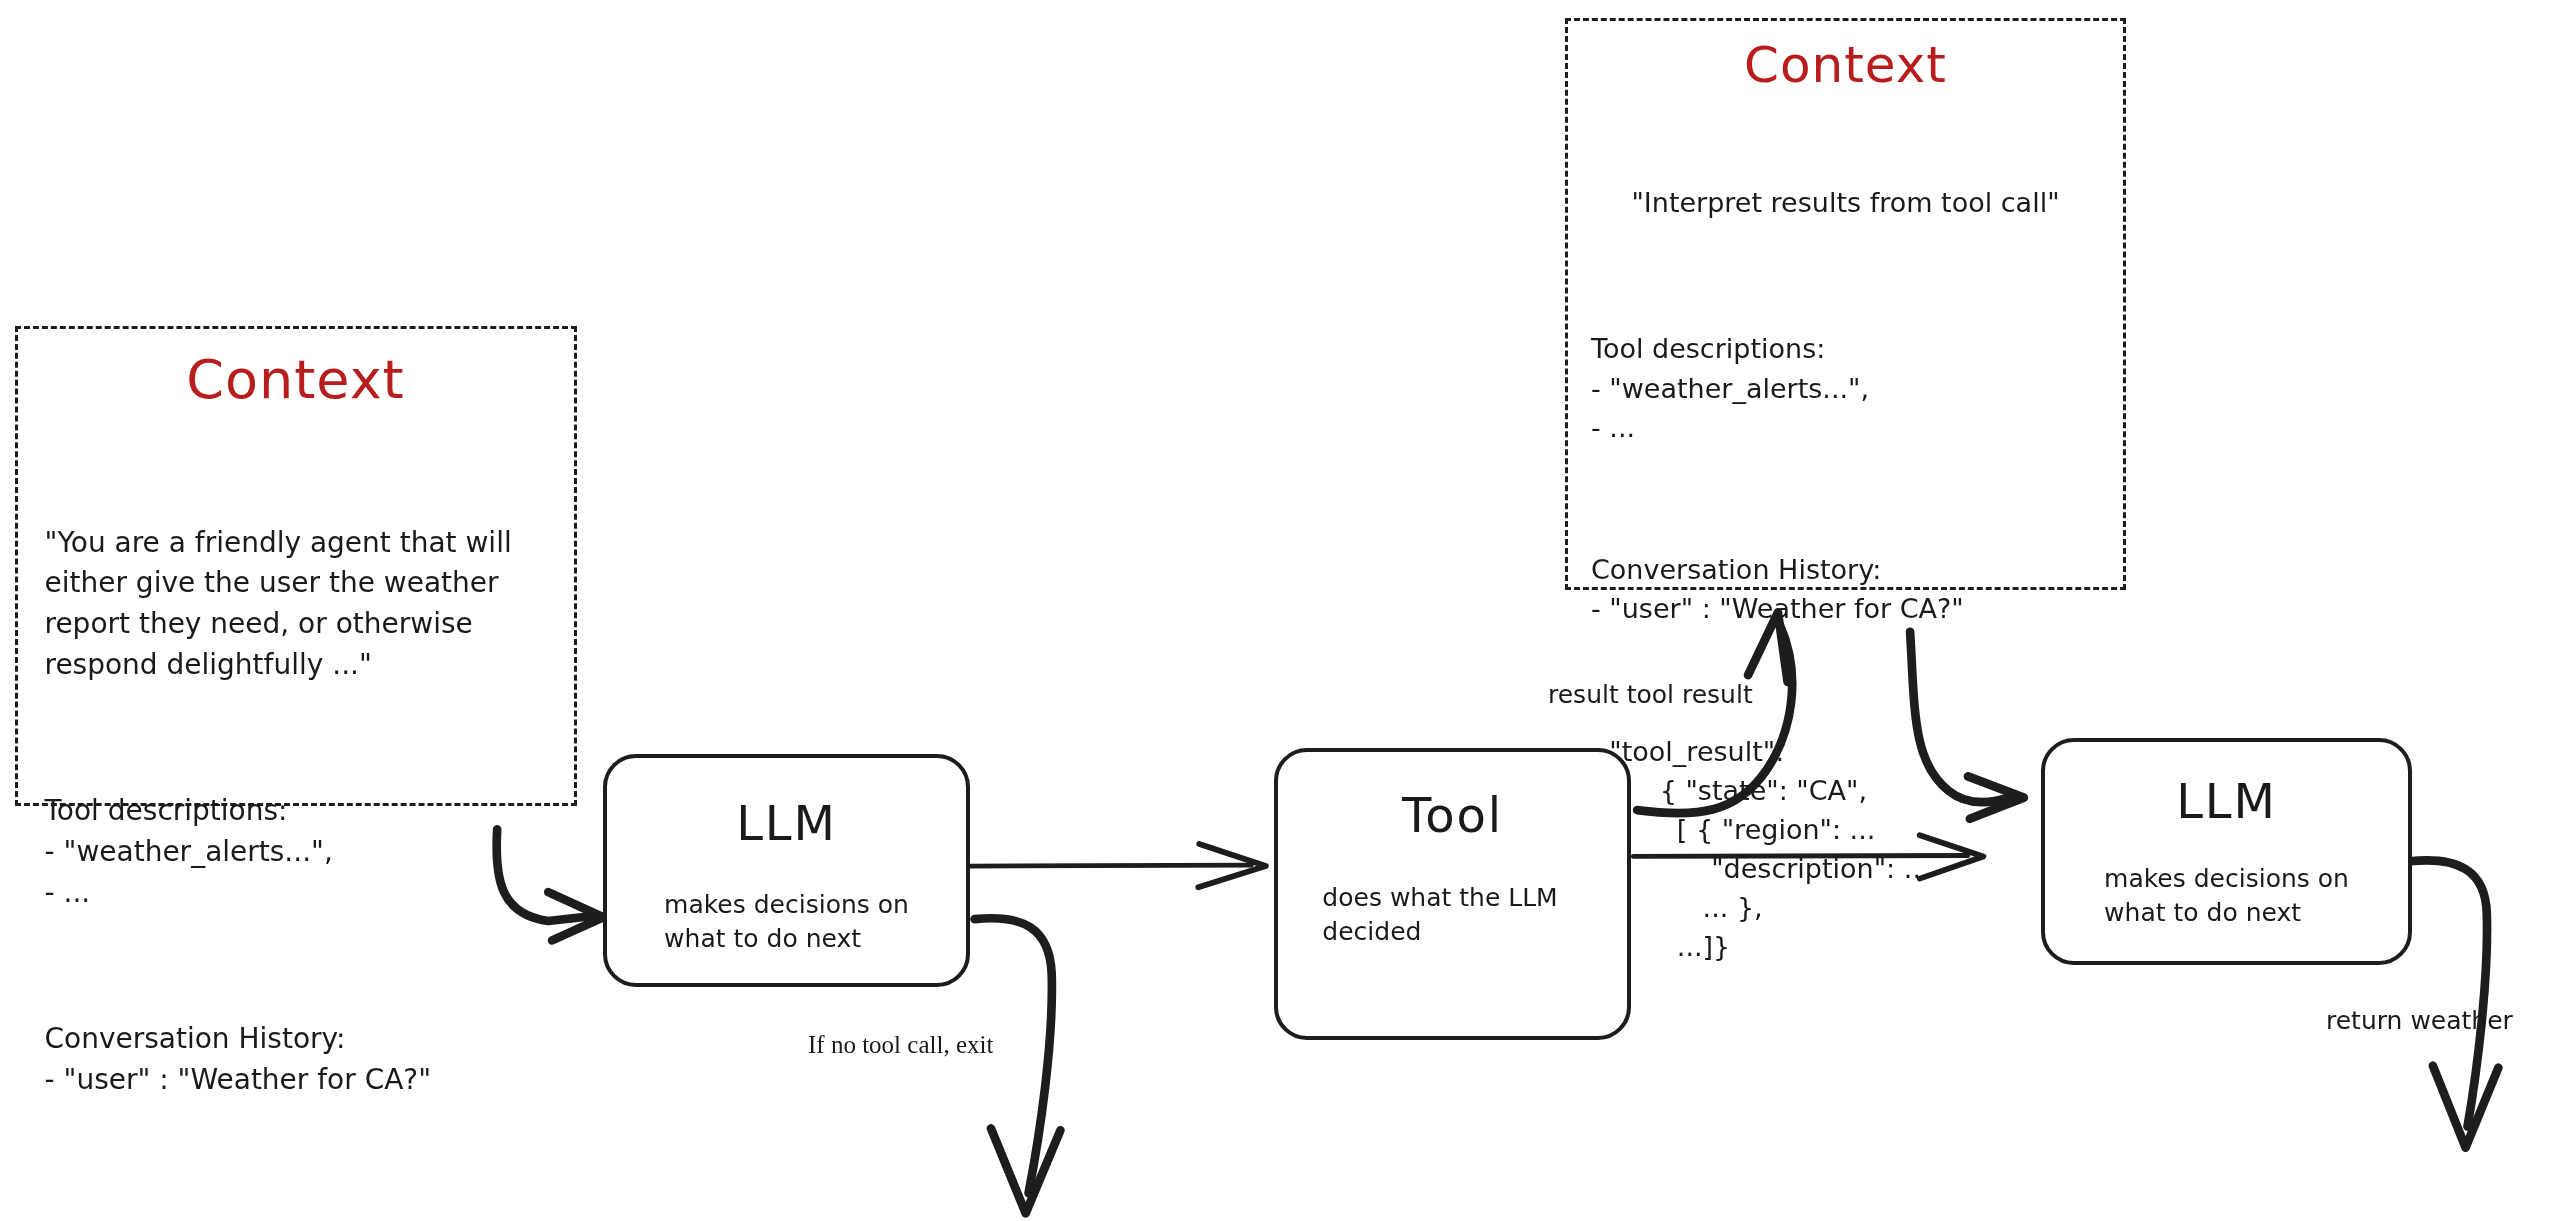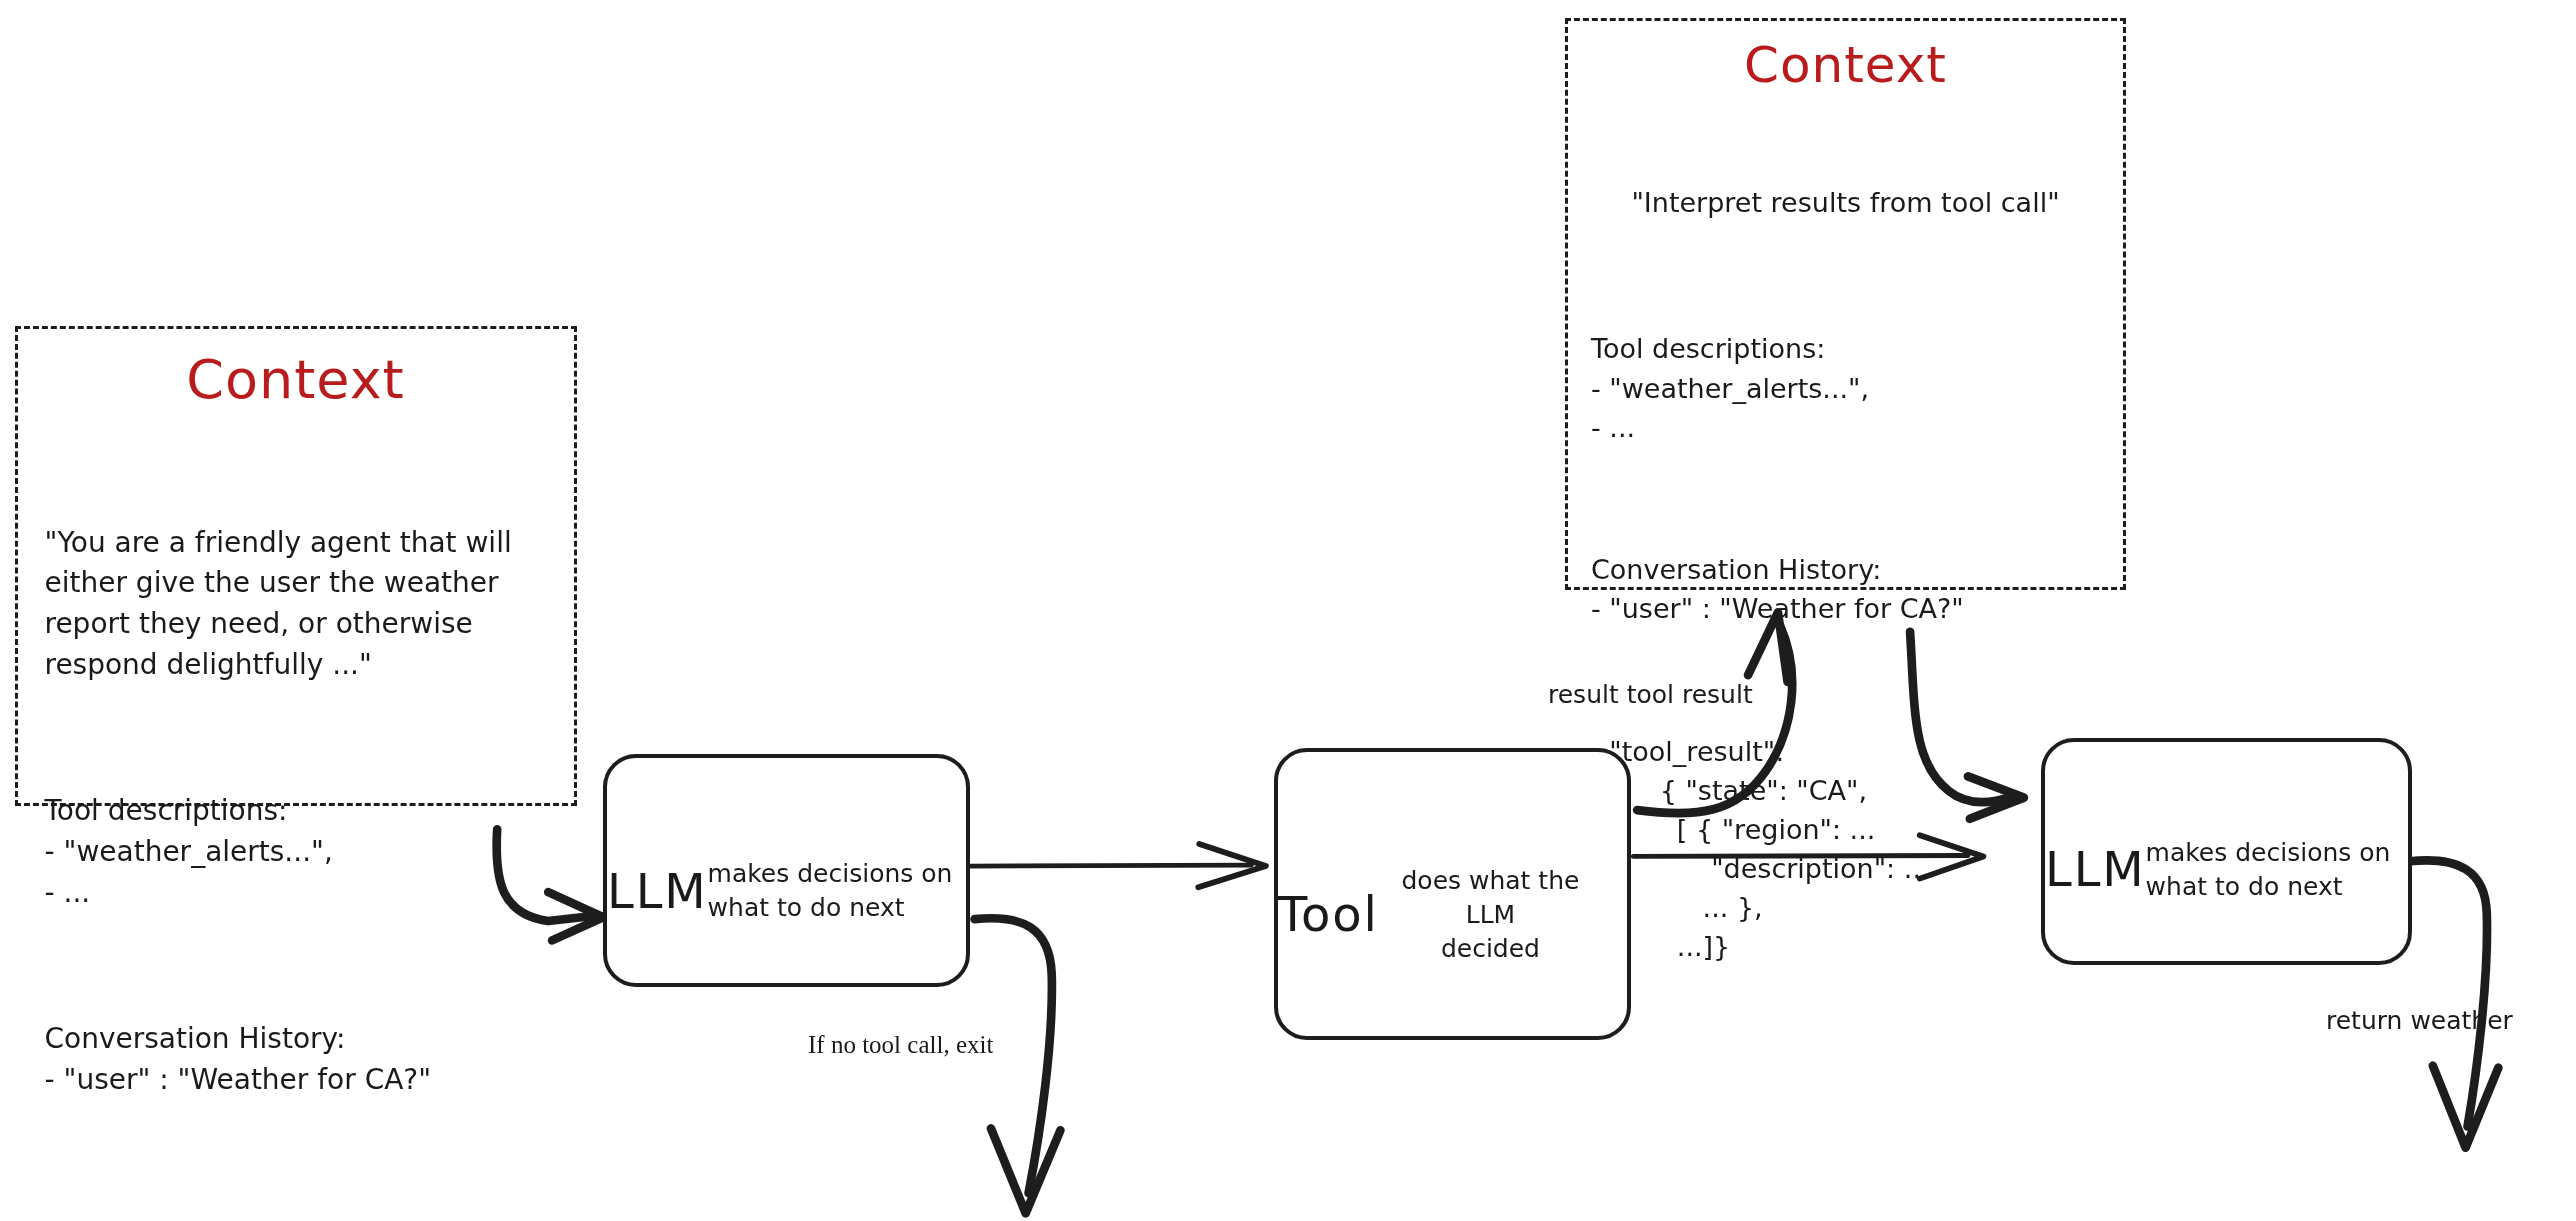--- a/index.html
+++ b/index.html
@@ -54,21 +54,21 @@
   #ctx-right .ctx-quote { text-align: center; margin-bottom: 29px; }
 
   
   .node-box {
     position: absolute;
     box-sizing: border-box;
     border: 4.8px solid #1d1d1d;
     border-radius: 33px;
     background: #ffffff;
     display: flex;
-    flex-direction: row;
+    flex-direction: column;
     align-items: center;
   }
   .node-title {
     font-size: 48px;
     line-height: 1;
     letter-spacing: 1.9px;
     color: #1a1a1a;
   }
   .node-sub {
     font-size: 25px;
@@ -77,21 +77,21 @@
     text-align: left;
     white-space: pre-line;
   }
   #node-llm-1  { left: 603px;  top: 754px; width: 367px; height: 233px; }
   #node-tool   { left: 1274px; top: 748px; width: 357px; height: 292px; }
   #node-llm-2  { left: 2041px; top: 738px; width: 371px; height: 227px; }
 
   #node-llm-1 .node-title { margin-top: 41px; }
   #node-llm-1 .node-sub   { margin-top: 41px; }
   #node-tool  .node-title { margin-top: 39px; }
-  #node-tool  .node-sub   { margin-top: 42px; margin-right: 25px; text-align: center; }
+  #node-tool  .node-sub   { margin-top: 42px; margin-right: 25px; }
   #node-llm-2 .node-title { margin-top: 35px; }
   #node-llm-2 .node-sub   { margin-top: 37px; }
 
   
   .edge-label {
     position: absolute;
     font-size: 25px;
     line-height: 1.2;
     color: #1a1a1a;
     white-space: nowrap;

